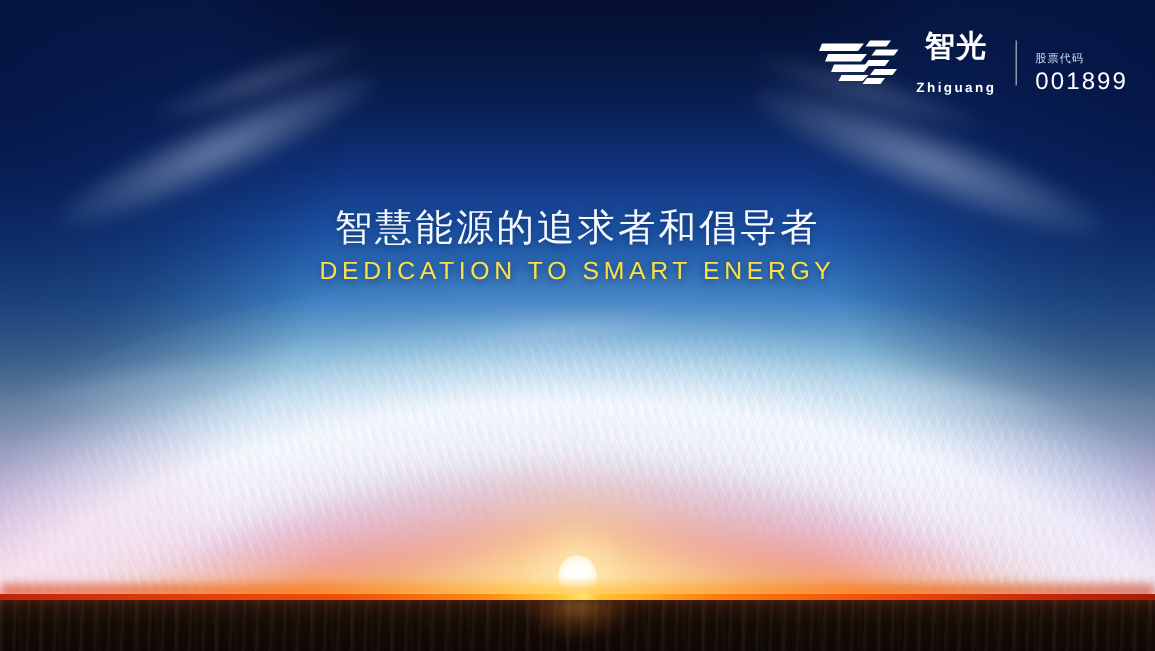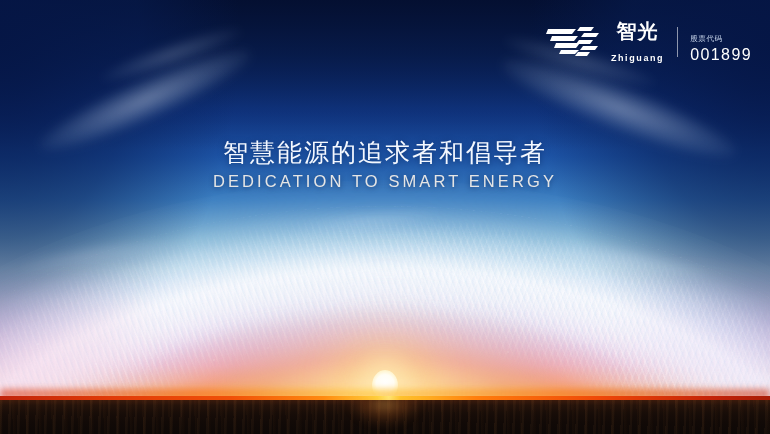--- a/index.html
+++ b/index.html
@@ -429,21 +429,21 @@
     line-height: 1.18;
     color: #f4f8ff;
     letter-spacing: 2px;
     font-weight: 400;
     text-shadow: 0 1px 6px rgba(0,20,60,0.55);
   }
   .tagline-en {
     margin-top: 4px;
     font-size: 16.5px;
     line-height: 1.2;
-    color: #e5e5e5;
+    color: #fde047;
     letter-spacing: 3.1px;
     font-weight: 400;
     text-shadow: 0 1px 5px rgba(0,20,60,0.5);
   }
 
   
   .brand {
     position: absolute;
     top: 21px;
     right: 18px;

